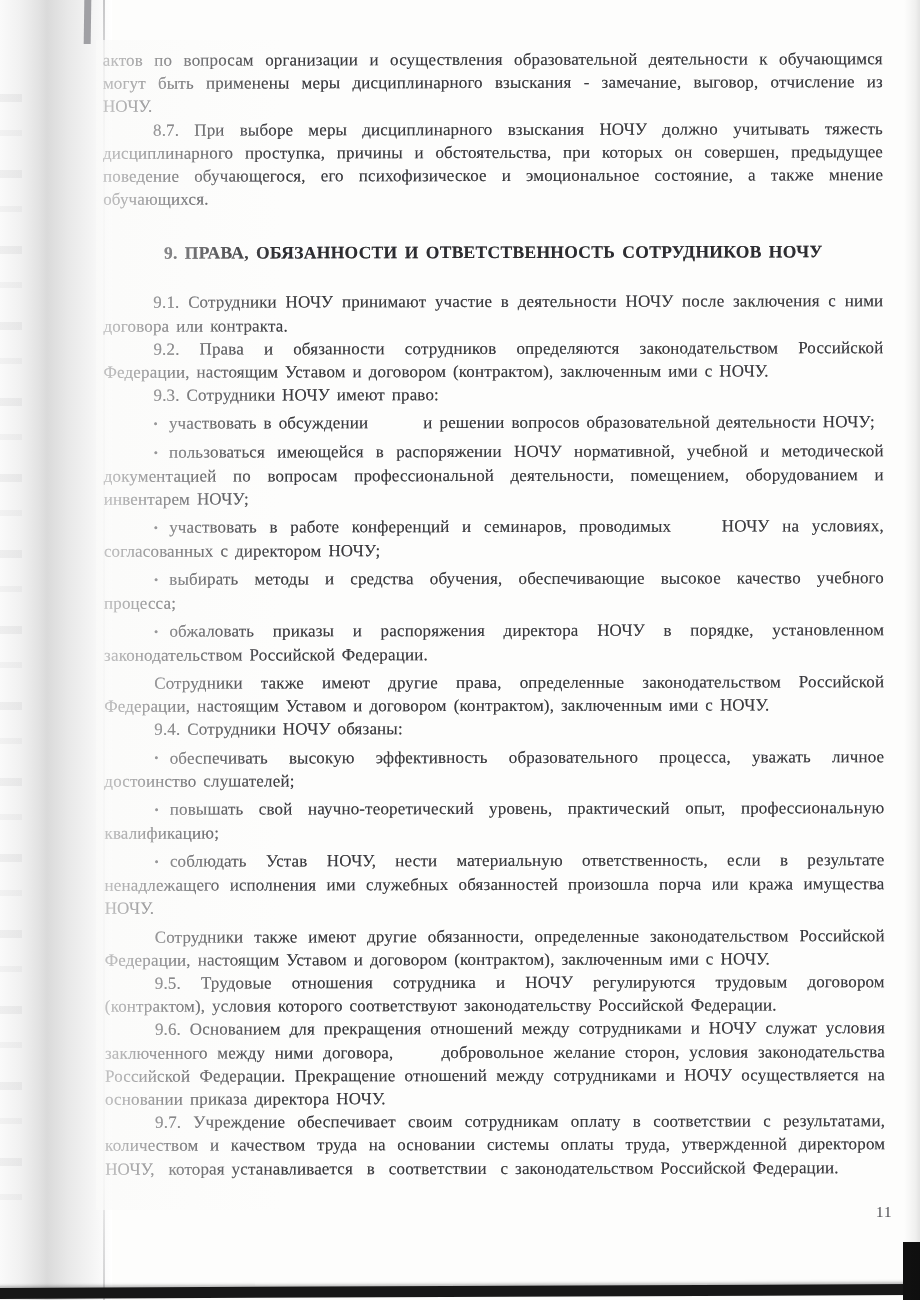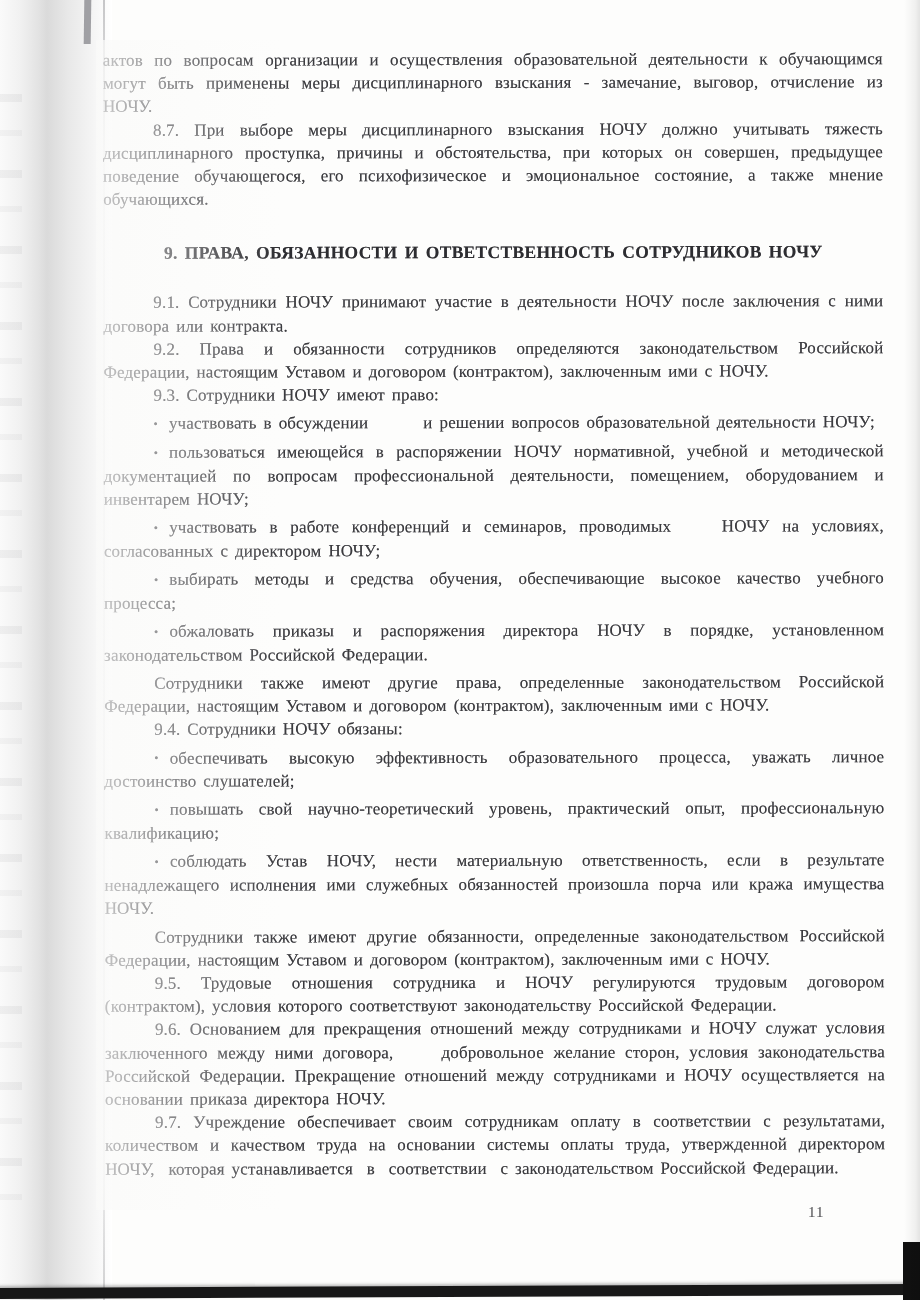--- a/index.html
+++ b/index.html
@@ -58,21 +58,21 @@
   }
   .bm { font-size: 12px; padding-right: 11px; vertical-align: 1.5px; }
   
   .fade-left {
     position: absolute; left: 96px; top: 40px; width: 185px; height: 1170px;
     background: linear-gradient(to right,
       rgba(250,250,249,0.75) 0%, rgba(250,250,249,0.42) 40%, rgba(250,250,249,0) 100%);
     pointer-events: none;
   }
   .page-number {
-    position: absolute; left: 808px; top: 1204px;
+    position: absolute; left: 876px; top: 1204px;
     font-size: 15px; color: #4c4c50; letter-spacing: 1px;
     font-family: "Liberation Serif", "DejaVu Serif", serif;
   }
   
   .bottom-bar {
     position: absolute; left: -6px; bottom: 3px; width: 916px; height: 11px;
     background: #171717; transform: rotate(-0.25deg);
     box-shadow: 0 -2px 3px rgba(60,60,60,0.35);
   }
   .corner-block {

